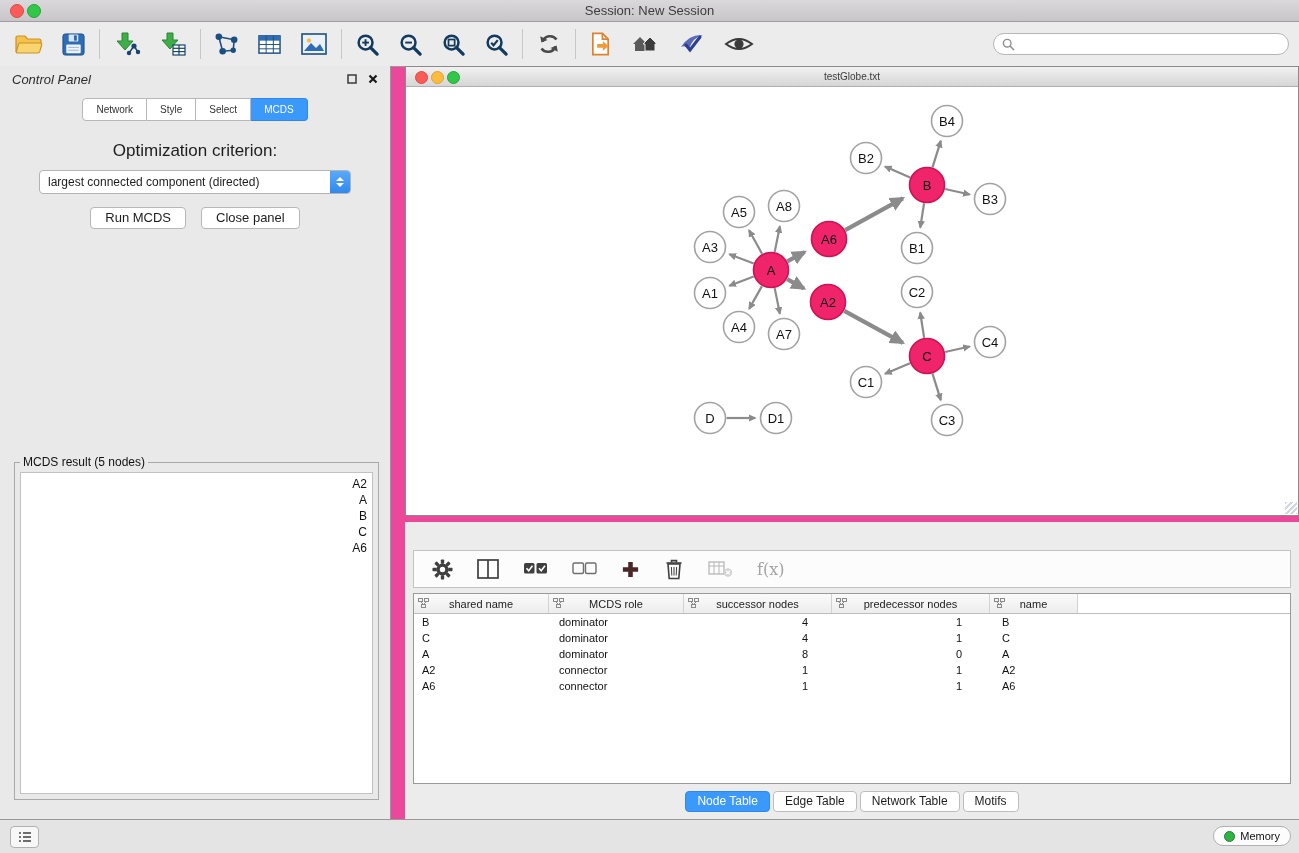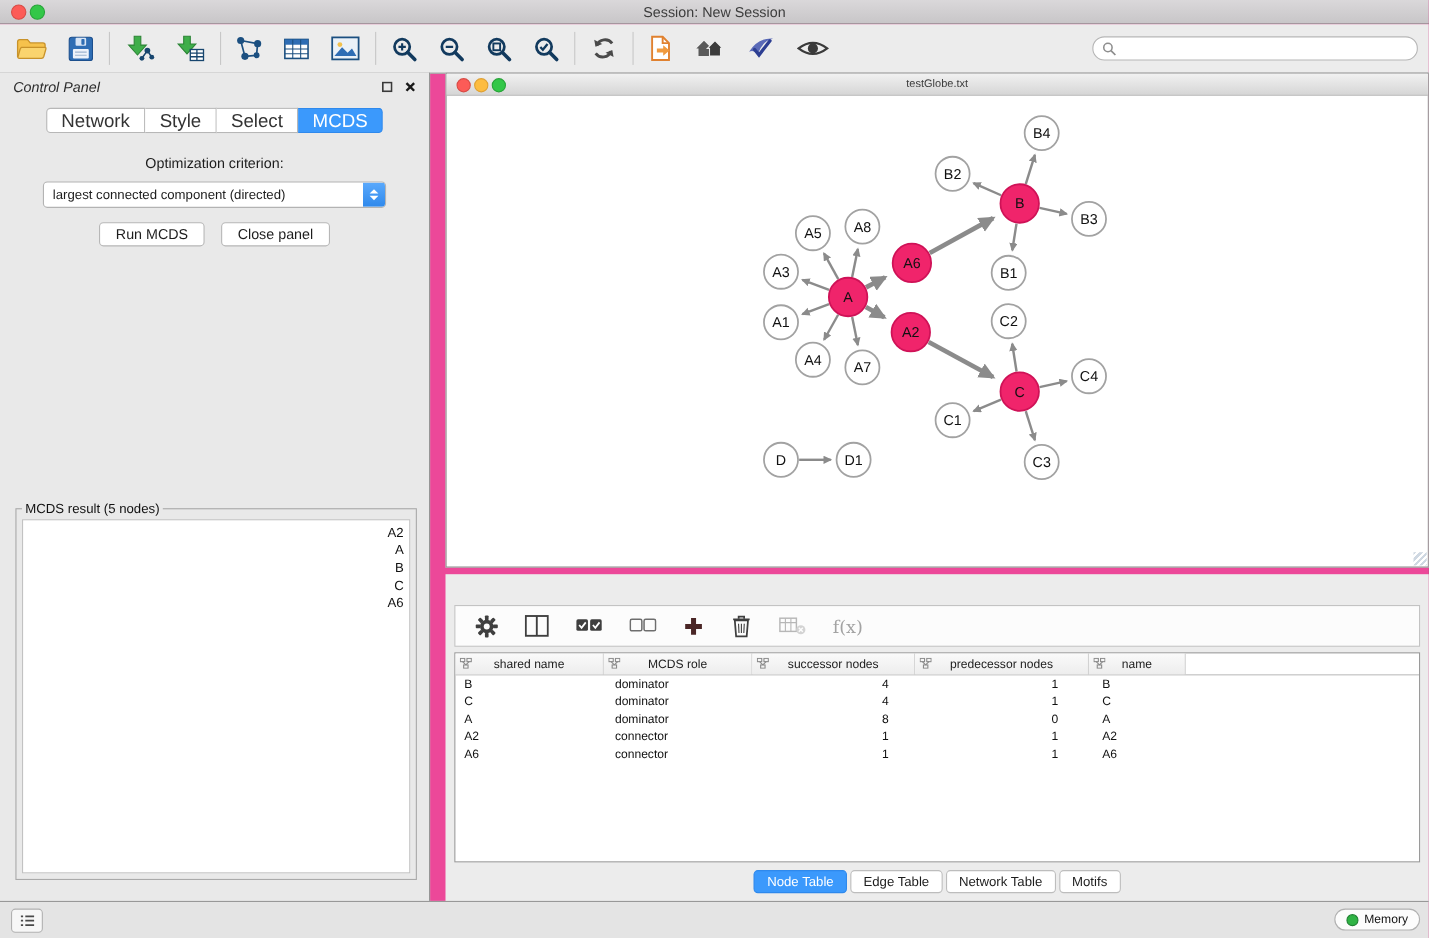--- a/index.html
+++ b/index.html
@@ -27,26 +27,26 @@
   .search-wrap input{border:none;outline:none;flex:1;font-size:12px;margin-left:5px;background:transparent;
     font-family:"Liberation Sans",sans-serif;}
 
   
   .control-panel{position:absolute;left:0;top:66px;width:391px;bottom:33px;background:#e9e9e9;
     border-right:1px solid #969696;box-sizing:border-box;}
   .panel-header{height:26px;display:flex;align-items:center;padding:0 12px;font-size:13px;color:#2c2c2c;font-style:italic;}
   .panel-header .spacer{flex:1;}
   .panel-header .icon{margin-left:11px;}
   .seg-tabs{display:flex;justify-content:center;margin-top:6px;}
-  .seg{height:21px;line-height:21px;padding:0 13px;font-size:17px;background:#fff;
+  .seg{height:21px;line-height:21px;padding:0 13px;font-size:10px;background:#fff;
     border:1px solid #b7b7b7;border-left:none;color:#333;cursor:default;}
   .seg:first-child{border-left:1px solid #b7b7b7;border-radius:4px 0 0 4px;}
   .seg:last-child{border-radius:0 4px 4px 0;}
   .seg.active{background:#3b99fc;border-color:#2f89ec;color:#fff;}
-  .opt-label{text-align:center;margin-top:20px;font-size:13px;color:#1d1d1d;}
+  .opt-label{text-align:center;margin-top:20px;font-size:17px;color:#1d1d1d;}
   .dropdown{position:relative;margin:9px auto 0;width:312px;height:24px;background:#fff;
     border:1px solid #b3b3b3;border-radius:4px;display:flex;align-items:center;overflow:hidden;box-sizing:border-box;}
   .dropdown .val{flex:1;font-size:12px;padding-left:8px;color:#1d1d1d;white-space:nowrap;}
   .dd-btn{width:20px;align-self:stretch;background:linear-gradient(#5aa9fc,#2f89ec);
     display:flex;flex-direction:column;align-items:center;justify-content:center;gap:2px;}
   .dd-btn .up{width:0;height:0;border-left:4px solid transparent;border-right:4px solid transparent;border-bottom:4px solid #fff;}
   .dd-btn .down{width:0;height:0;border-left:4px solid transparent;border-right:4px solid transparent;border-top:4px solid #fff;}
   .btn-row{display:flex;justify-content:center;gap:15px;margin-top:13px;}
   .btn{height:20px;line-height:20px;padding:0 14px;background:#fff;border:1px solid #b7b7b7;
     border-radius:4px;font-size:13px;color:#1d1d1d;cursor:default;}

